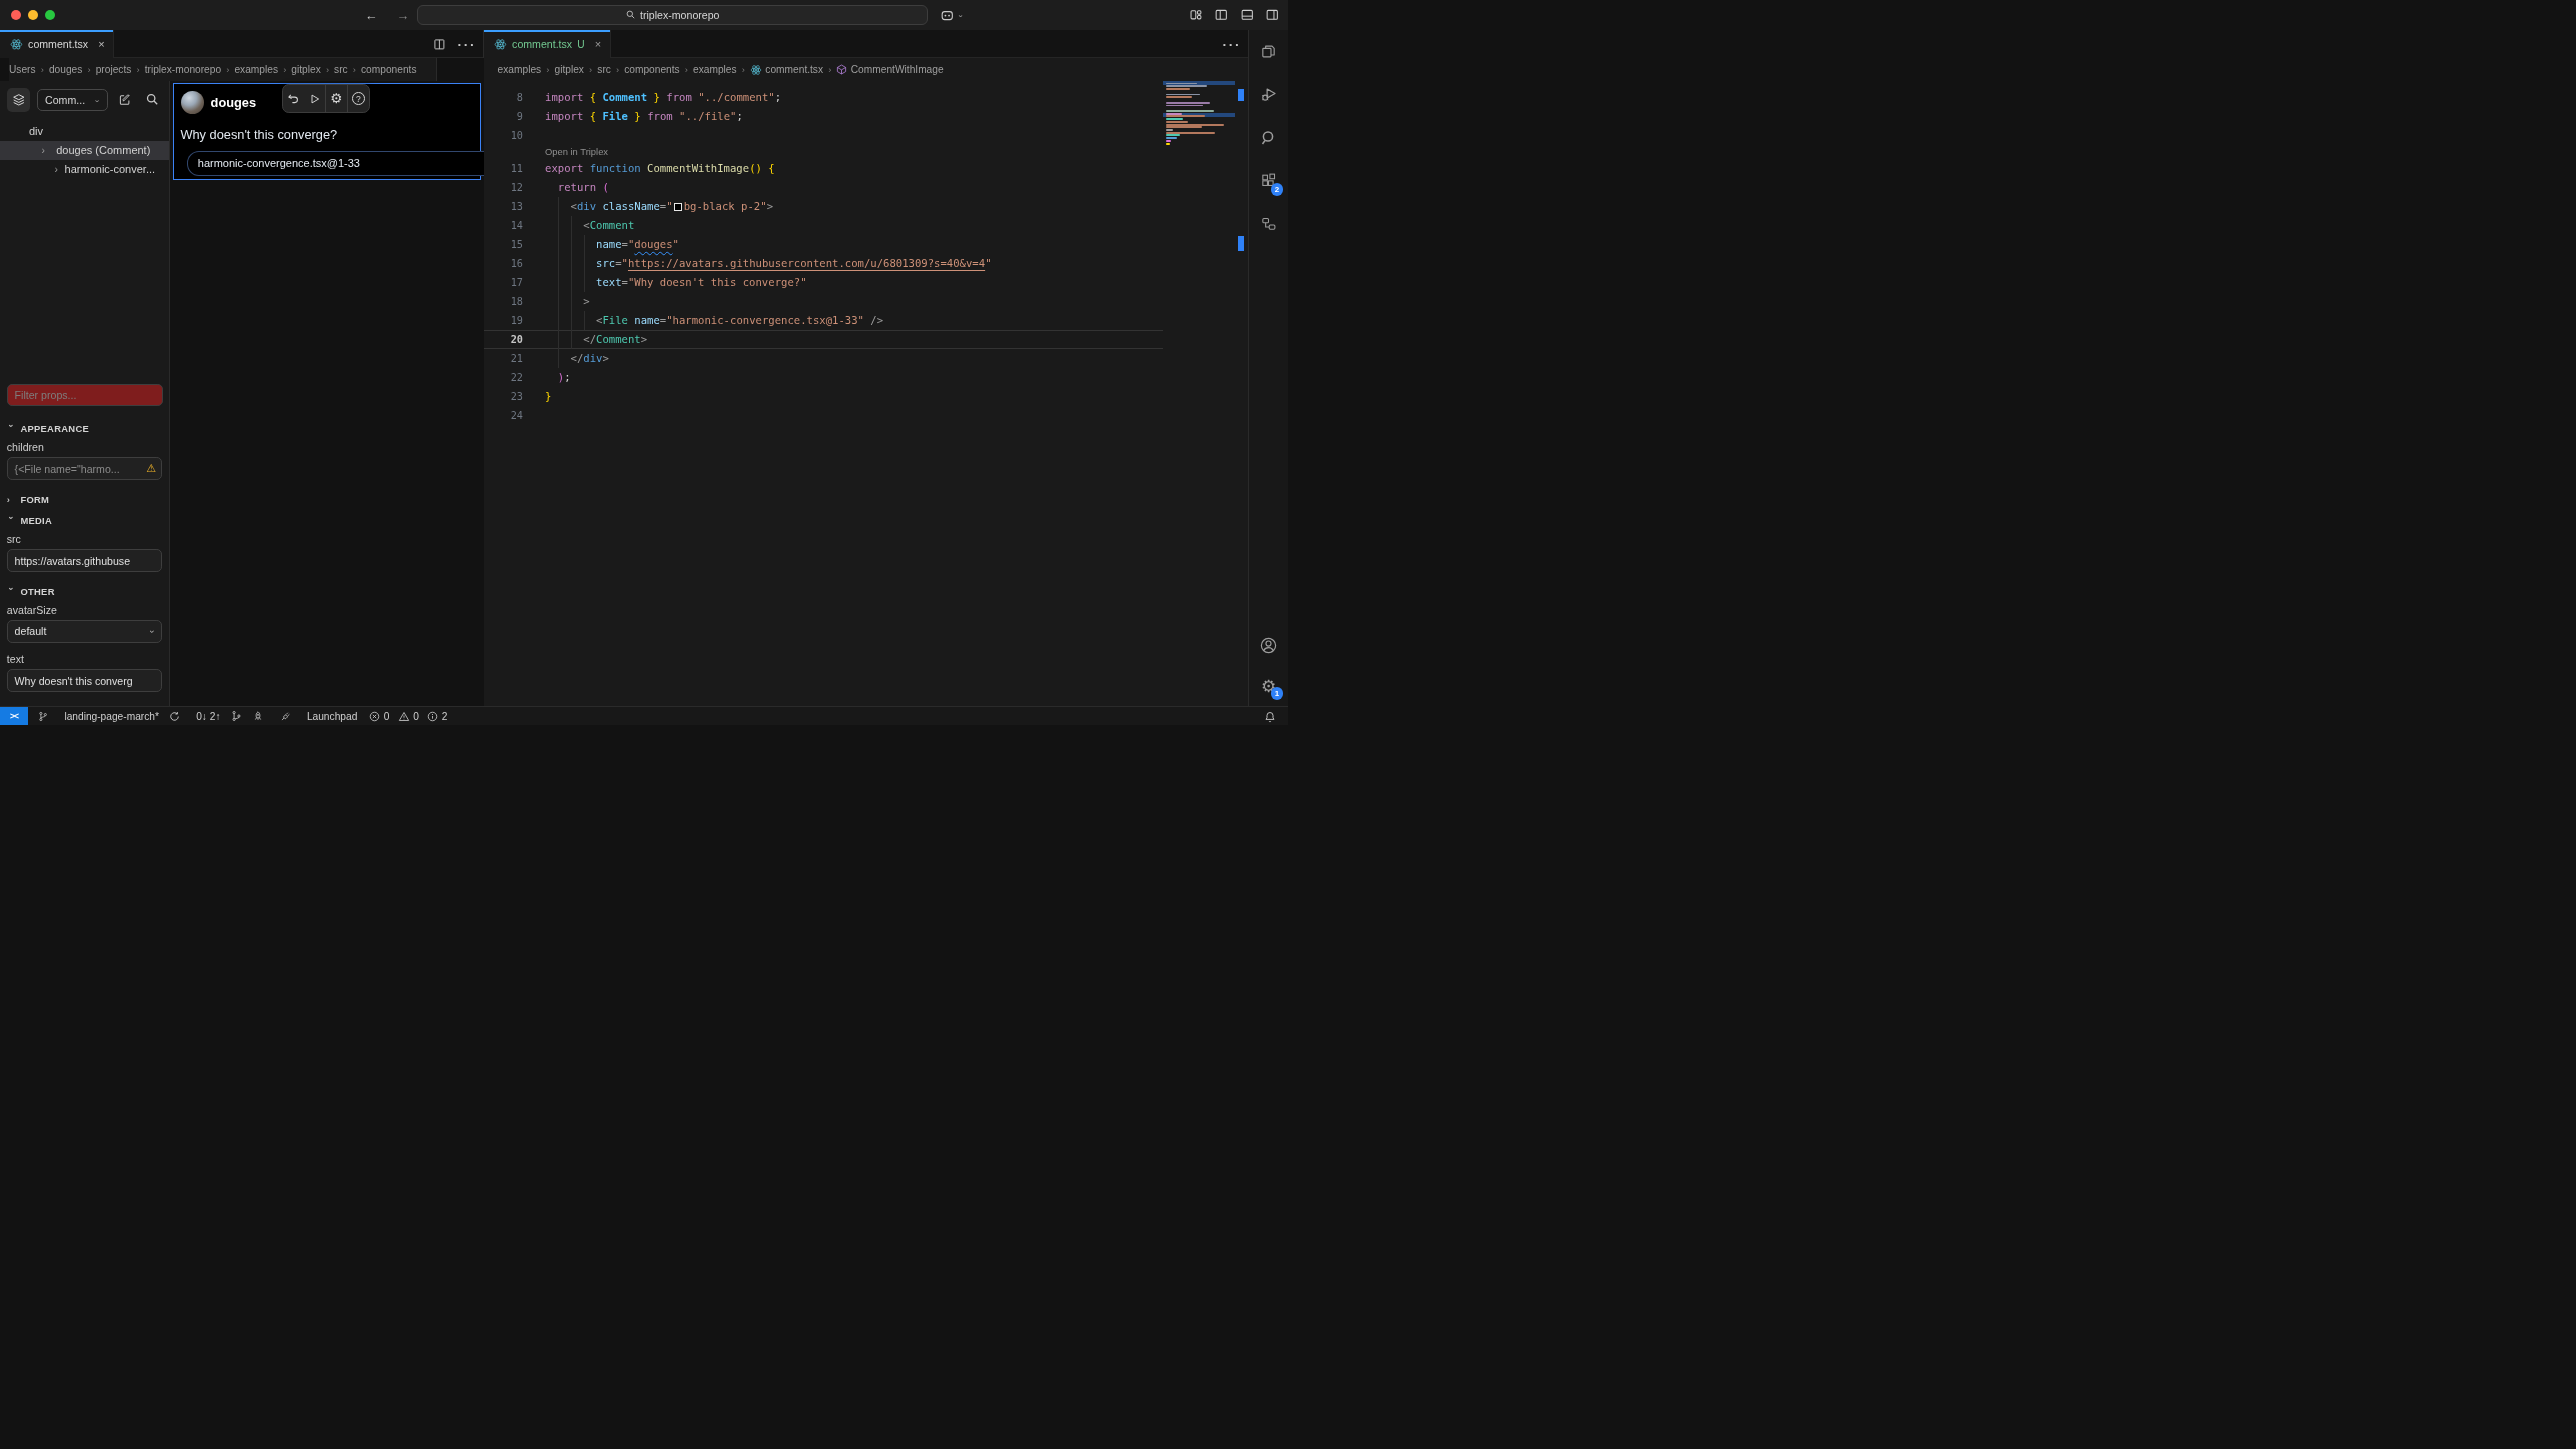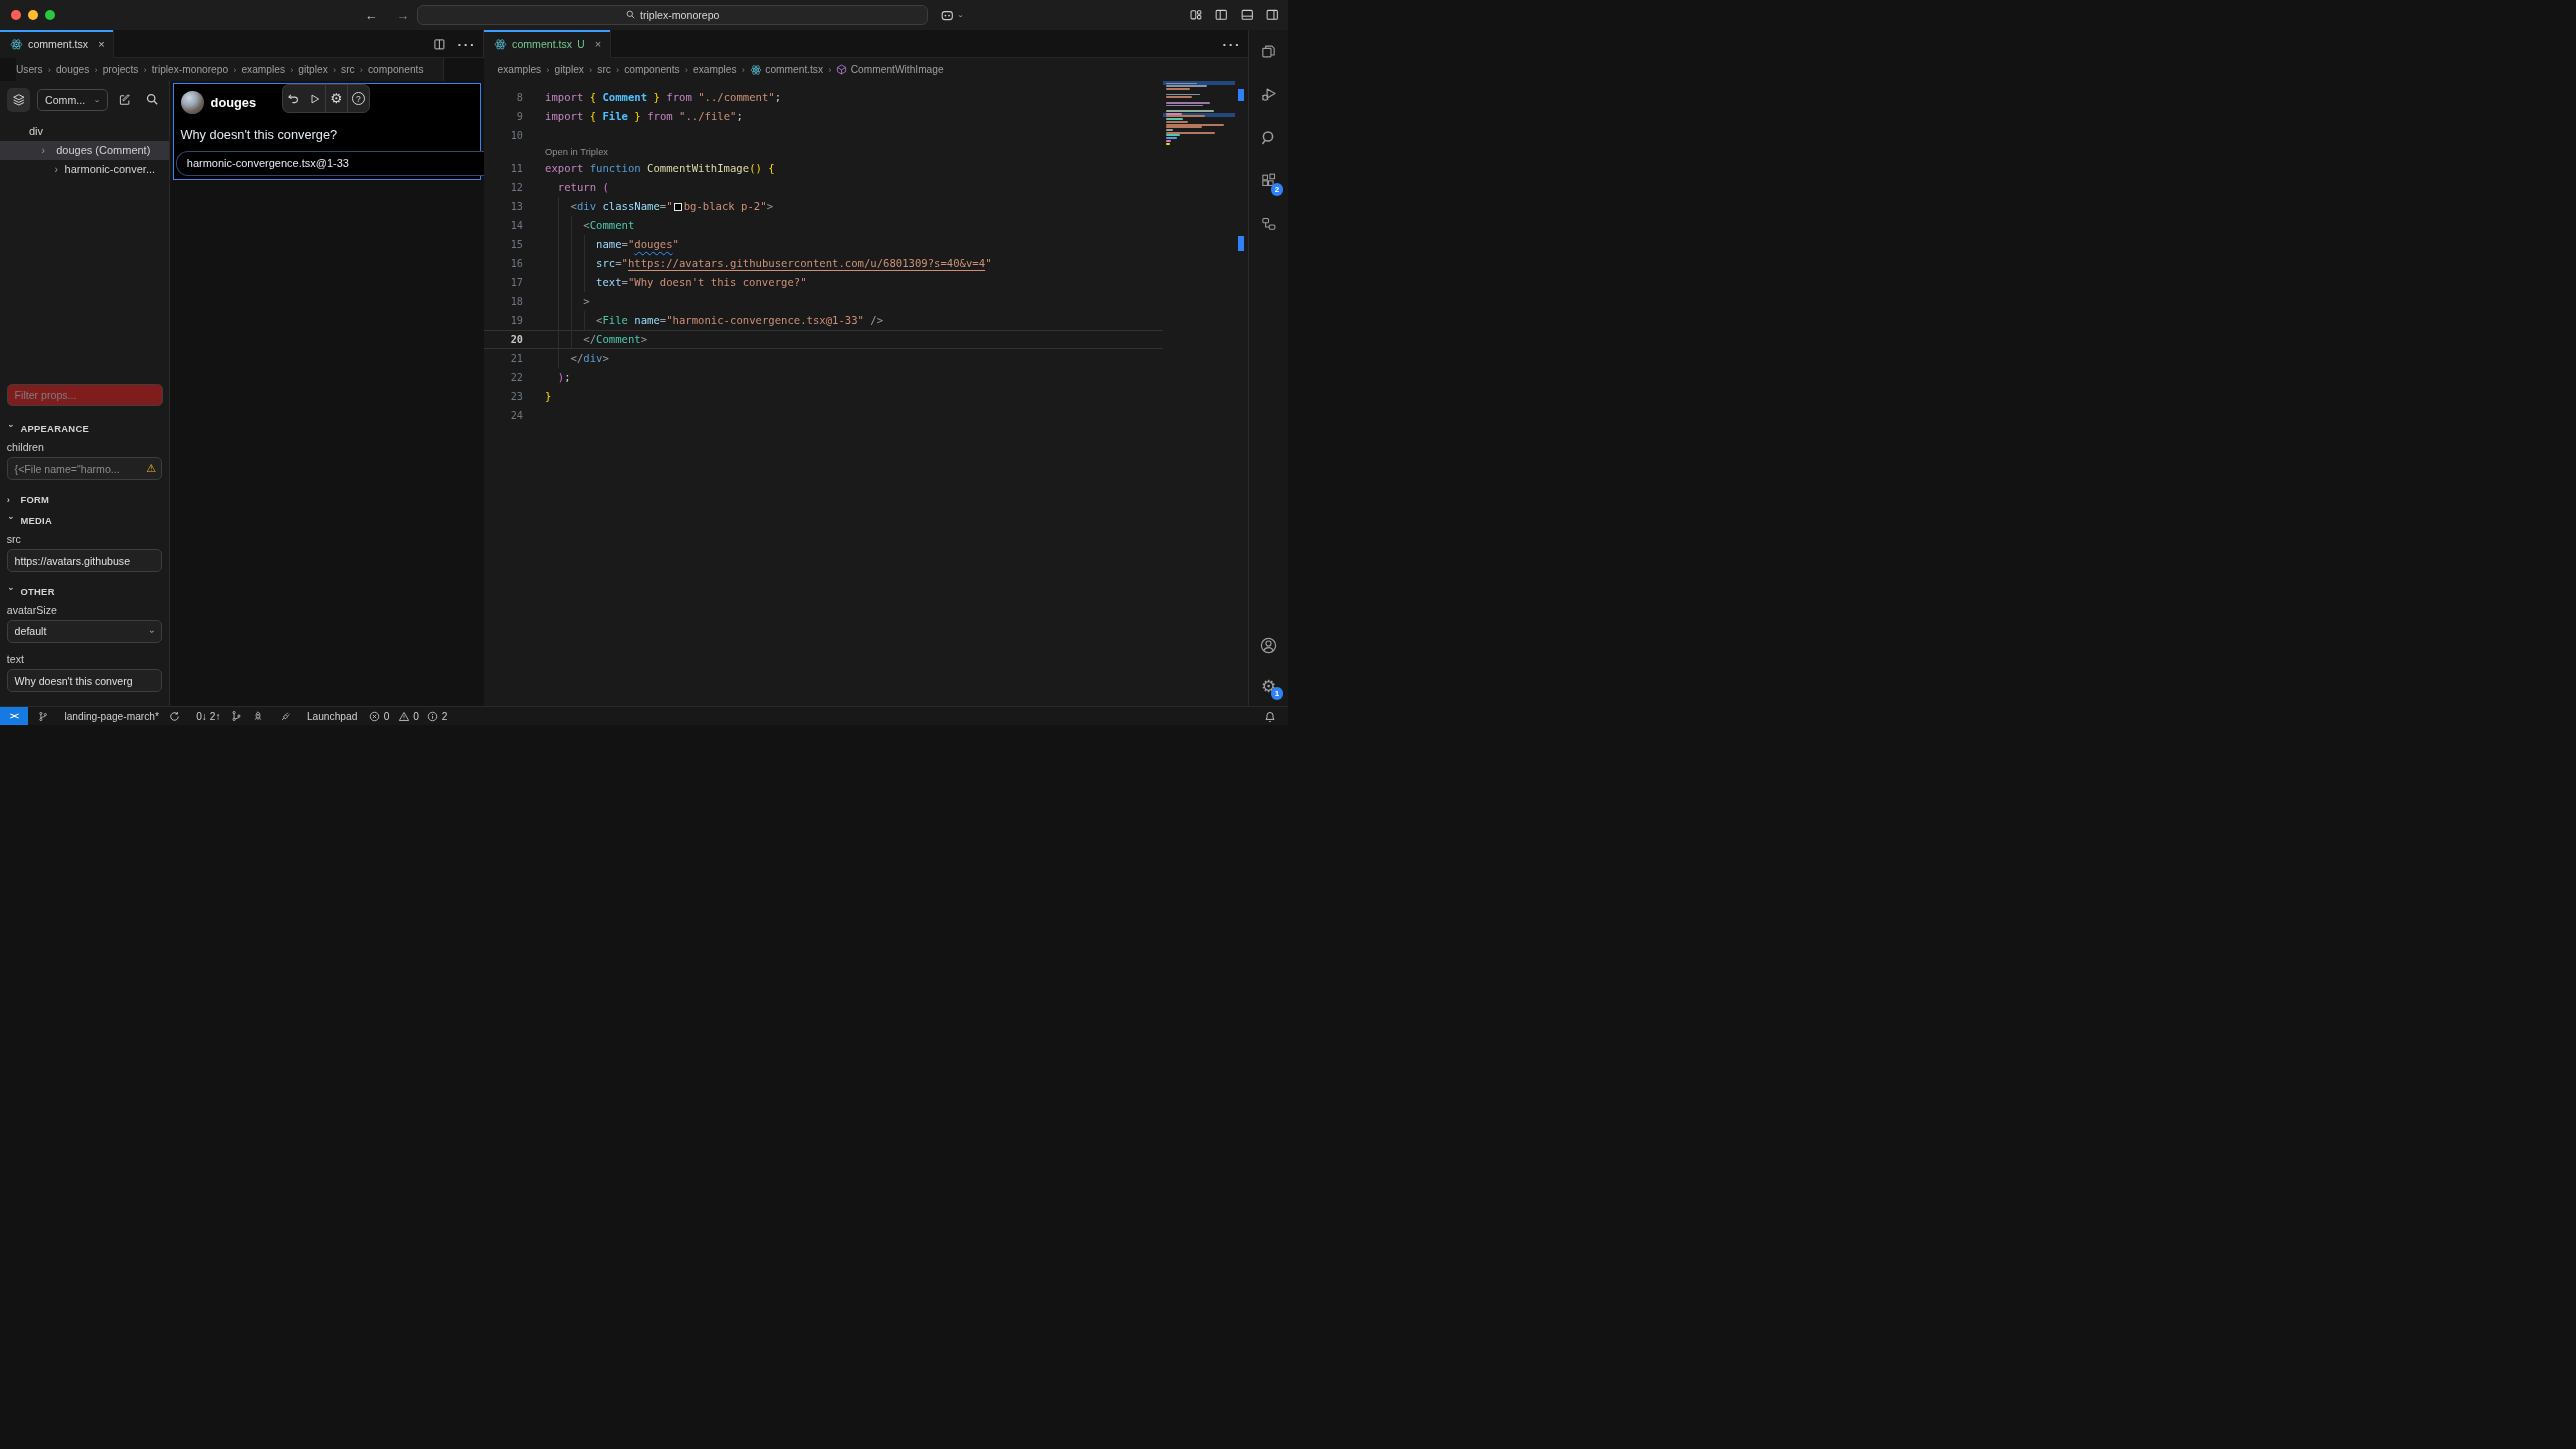--- a/index.html
+++ b/index.html
@@ -43,21 +43,21 @@
   .tab::before { content:""; position:absolute; left:0; top:0; right:0; height:1.7px; background:#3b9eff; }
   .tab .close { color:#c0c0c0; font-size:11px; margin-left:5.1px; }
   .tab.modified { color:#73c991; }
   .tab.modified .close { color:#9a9a9a; }
   .gitflag { font-size:10.2px; color:#73c991; }
   .tab-actions { position:absolute; right:6.8px; top:0; height:28px; display:flex; align-items:center; gap:12px; color:#c9c9c9; }
 
   
   .crumbs { position:absolute; height:23px; display:flex; align-items:center; font-size:10.2px; color:#9f9f9f;
     background:#1a1a1a; overflow:hidden; white-space:nowrap; }
-  .crumbs-left { left:16px; top:58px; width:428px; padding-left:0; border-right:0.9px solid #2a2a2a; }
+  .crumbs-left { left:9px; top:58px; width:428px; padding-left:0; border-right:0.9px solid #2a2a2a; }
   .crumbs-right { left:484px; top:58px; width:764px; padding-left:13.6px; }
   .crumb { display:flex; align-items:center; gap:3.4px; }
   .crumb-sep { margin:0 5.1px; color:#7c7c7c; font-size:9.4px; }
 
   
   .sidebar { position:absolute; left:0; top:81px; width:170px; height:625px; background:#1a1a1a;
     border-right:0.9px solid #2a2a2a; display:flex; flex-direction:column; }
   .sb-controls { display:flex; align-items:center; gap:6.8px; padding:6.8px 6.8px 5.1px 6.8px; }
   .layers-btn { width:24px; height:24px; background:#2e2e2e; border-radius:5.1px; display:flex; align-items:center;
     justify-content:center; color:#e0e0e0; }
@@ -86,21 +86,21 @@
   .sel-chev { position:absolute; right:6.8px; color:#bdbdbd; font-size:9.4px; transform:rotate(90deg); }
 
   
   .scene { position:absolute; left:170px; top:81px; width:314px; height:625px; background:#121212; }
   .comment-box { position:absolute; left:2.6px; top:1.7px; width:308px; height:97px; background:#000;
     border:1.7px solid #3b82f6; }
   .avatar { position:absolute; left:7.7px; top:7.7px; width:23px; height:23px; border-radius:50%;
     background:radial-gradient(circle at 35% 30%, #cdd6e0 0%, #9aa7b5 34%, #6d6258 62%, #433a31 100%); }
   .author { position:absolute; left:37px; top:11px; font-size:12.8px; font-weight:bold; color:#ffffff; }
   .c-text { position:absolute; left:6.8px; top:43px; font-size:12.8px; color:#e3e9f0; }
-  .file-chip { position:absolute; left:2px; top:67px; width:344px; height:25.6px; border:0.9px solid rgba(90,130,200,0.55);
+  .file-chip { position:absolute; left:13px; top:67px; width:344px; height:25.6px; border:0.9px solid rgba(90,130,200,0.55);
     border-radius:12px; display:flex; align-items:center; padding-left:10.2px; font-size:11px; color:#e3e9f0; background:#000; }
   .float-toolbar { position:absolute; left:112px; top:3.4px; height:29px; background:#232323; border:0.9px solid #3c3c3c;
     border-radius:6.8px; display:flex; align-items:center; box-shadow:0 1.7px 6.8px rgba(0,0,0,0.5); }
   .ft-btn { width:21px; height:27px; display:flex; align-items:center; justify-content:center; color:#d6d6d6; }
   .ft-sep { width:0.9px; height:27px; background:#3c3c3c; }
   .help-circle { width:12.8px; height:12.8px; border:1.2px solid #d6d6d6; border-radius:50%; font-size:8.5px;
     display:flex; align-items:center; justify-content:center; color:#d6d6d6; }
   .gear-glyph { font-size:13.6px; line-height:1; }
 
   

